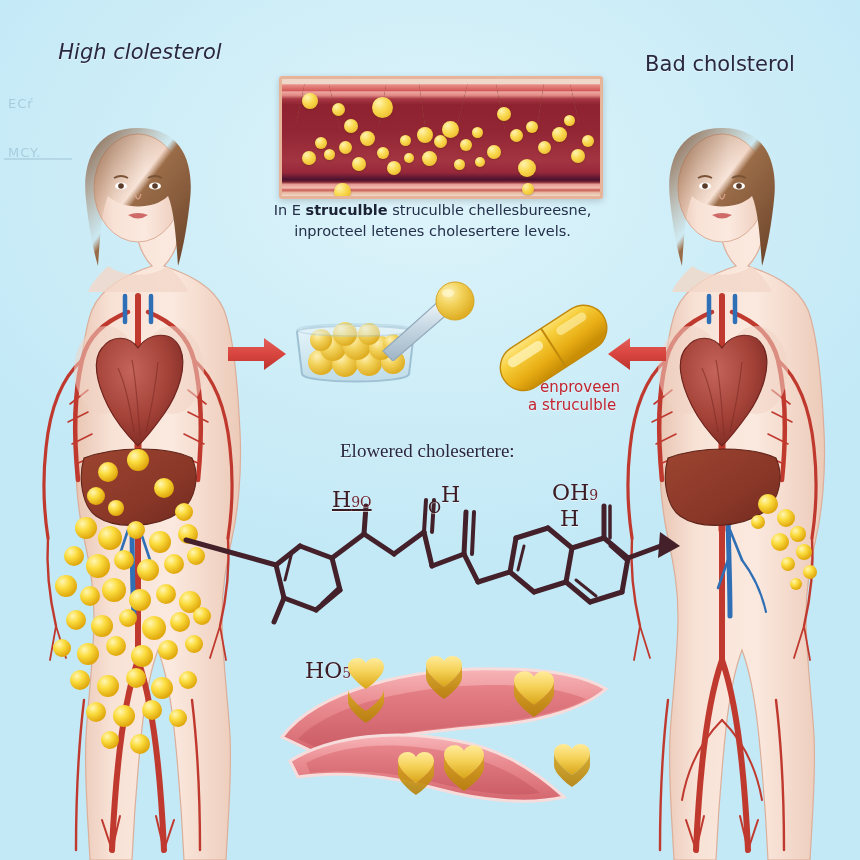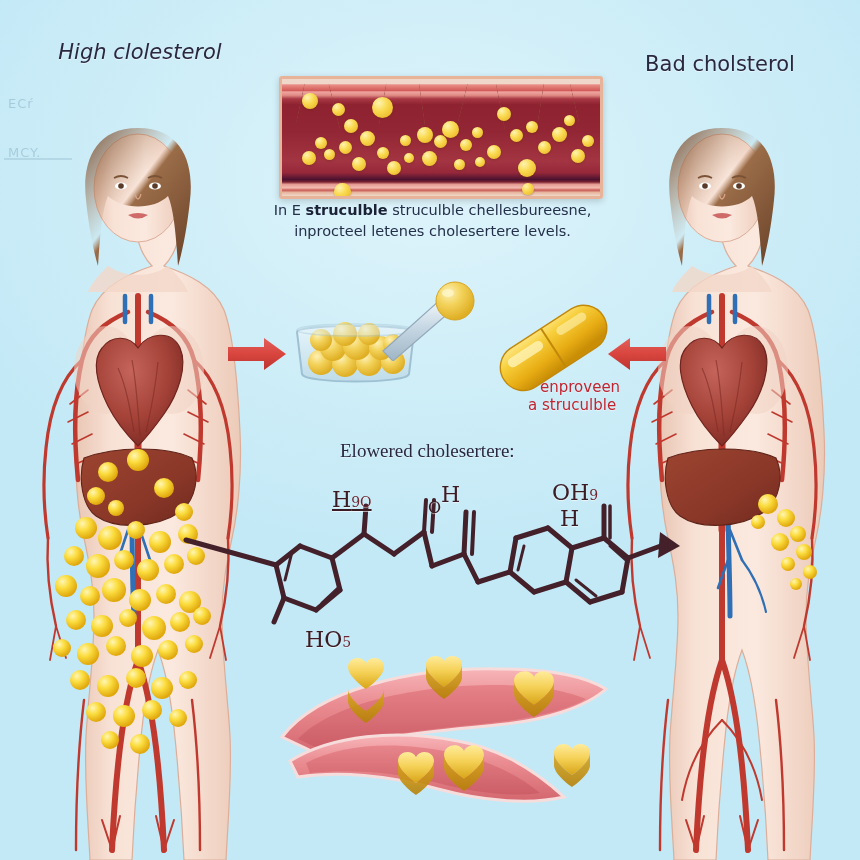--- a/index.html
+++ b/index.html
@@ -97,21 +97,21 @@
     position:absolute;color:#3b1b24;font-family:"DejaVu Serif", serif;
     font-size:22px;white-space:nowrap;
     text-shadow:0 1px 1px rgba(255,255,255,.6);
   }
   .atom .sub{font-size:14px;color:#6c2733;}
   #atom-h9o{left:332px;top:487px;text-decoration:underline;}
   #atom-o{left:428px;top:498px;font-size:16px;}
   #atom-h{left:441px;top:482px;}
   #atom-oh9{left:552px;top:480px;}
   #atom-h-r{left:560px;top:506px;}
-  #atom-ho5{left:305px;top:627px;}
+  #atom-ho5{left:305px;top:658px;}
   
   #ribbon{position:absolute;left:268px;top:645px;width:350px;height:175px;}
 </style>
 </head>
 <body>
 
 <div id="canvas">
 
   <div class="ghost" id="ghost-1" style="left:8px;top:96px;">ECŕ</div>
   <div class="ghost" id="ghost-2" style="left:8px;top:145px;text-align:center;">MCY.</div>

